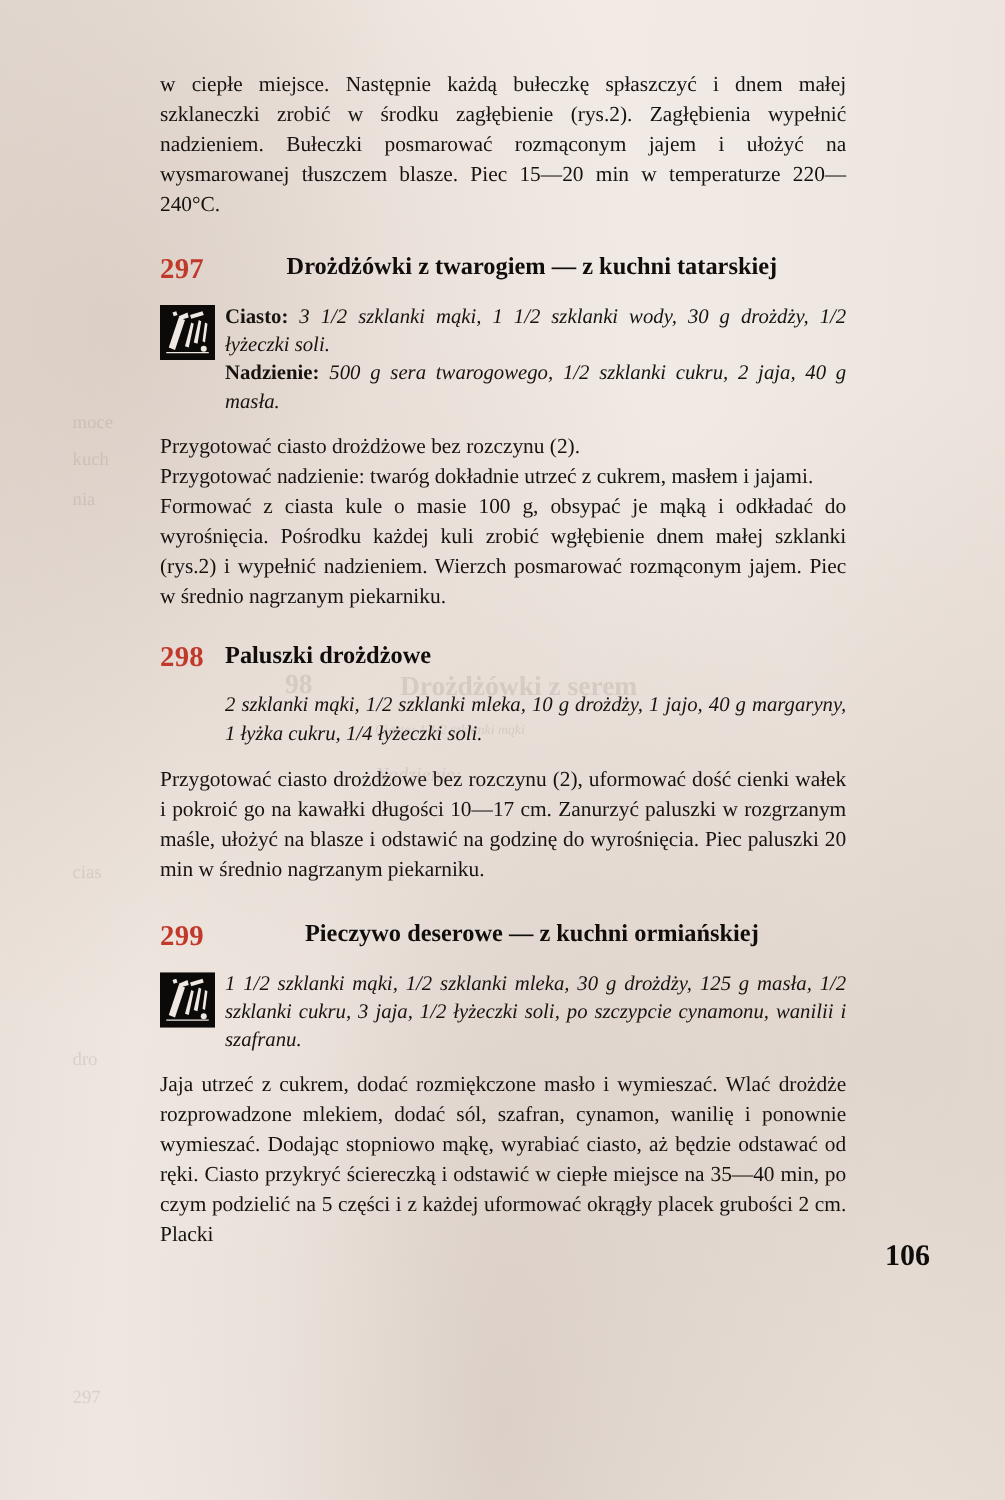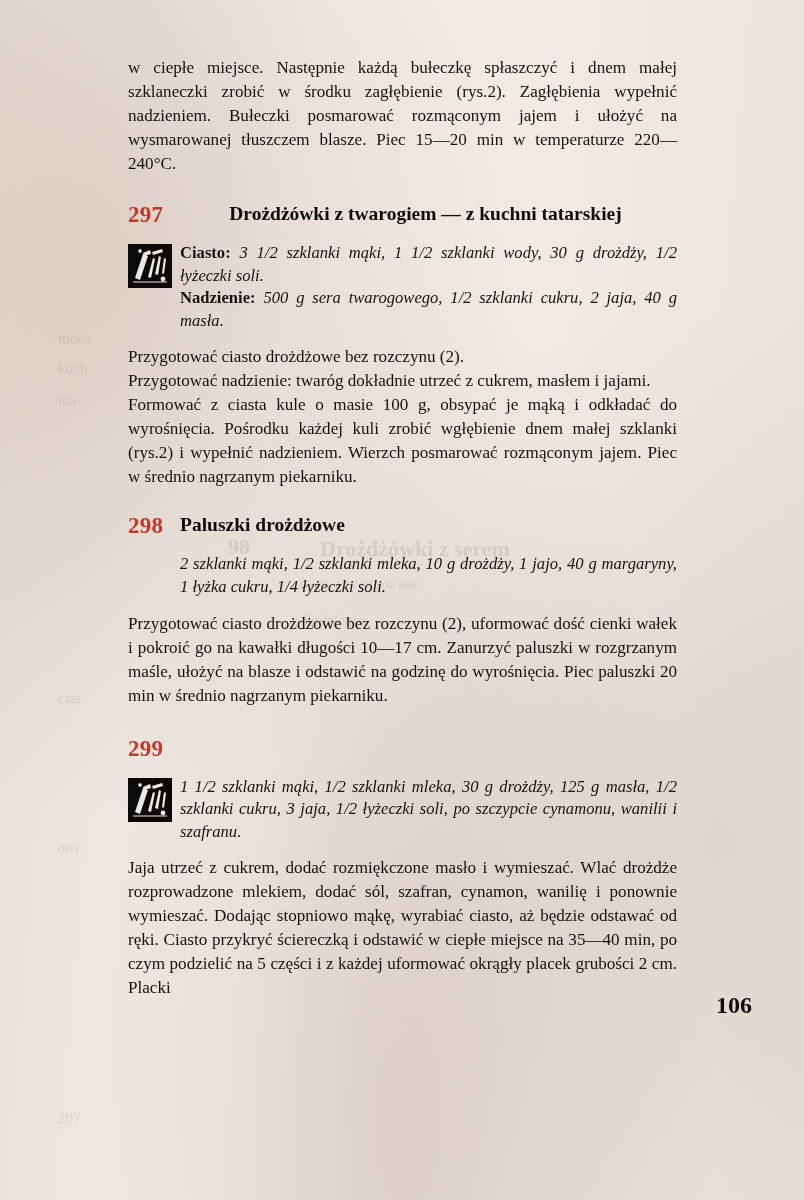--- a/index.html
+++ b/index.html
@@ -115,21 +115,21 @@
     font-weight: bold;
     margin-top: 14px;
   }
   .body-text {
     margin-top: 13px;
   }
   .body-text p + p { margin-top: 0; }
 
   .page-num {
     position: absolute;
-    right: 52px;
+    right: 60px;
     bottom: 57px;
     font-size: 24px;
     font-weight: bold;
     color: #0f0d0b;
     font-family: "Liberation Serif", serif;
   }
   .watermark {
     position: absolute;
     left: 62px;
     bottom: 28px;
@@ -220,20 +220,21 @@
         </div>
       </div>
       <div class="body-text">
         <p>Przygotować ciasto drożdżowe bez rozczynu (2), uformować dość cienki wałek i pokroić go na kawałki długości 10—17 cm. Zanurzyć paluszki w rozgrzanym maśle, ułożyć na blasze i odstawić na godzinę do wyrośnięcia. Piec paluszki 20 min w średnio nagrzanym piekarniku.</p>
       </div>
     </div>
 
     <div class="recipe" style="margin-top:28px;">
       <div class="rec-head">
         <div class="rec-num">299</div>
+        <div class="rec-title">Pieczywo deserowe — z kuchni ormiańskiej</div>
       </div>
       <div class="ingr-wrap">
         <div class="glyph">
           <svg width="44" height="44" viewBox="0 0 44 44" aria-hidden="true">
             <rect x="0" y="0" width="44" height="44" fill="#0b0a09"></rect>
             <g fill="#efe8e2">
               <path d="M7 34 L15 10 L20 12 L12 36 Z"></path>
               <path d="M15 9 L22 6 L23 10 L16 12 Z"></path>
               <path d="M20 33 L25 14 L27 15 L23 34 Z"></path>
               <path d="M27 30 L31 12 L33 13 L30 31 Z"></path>

